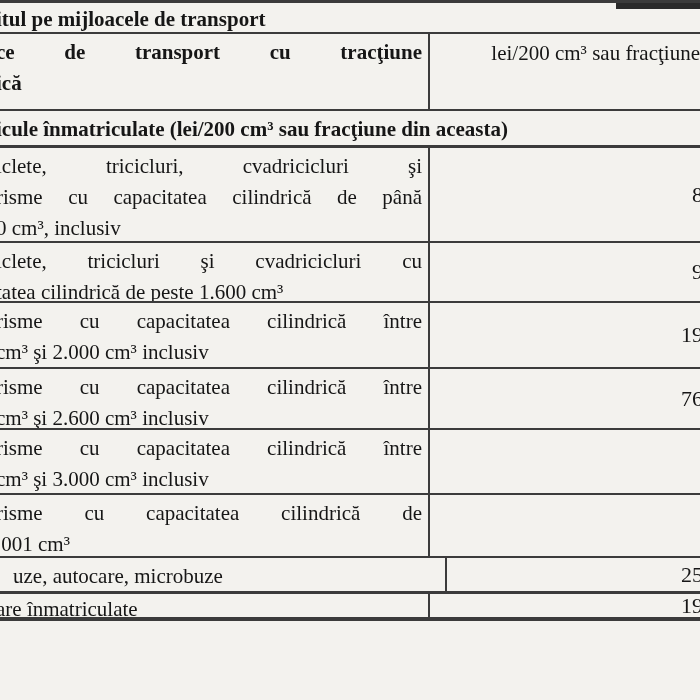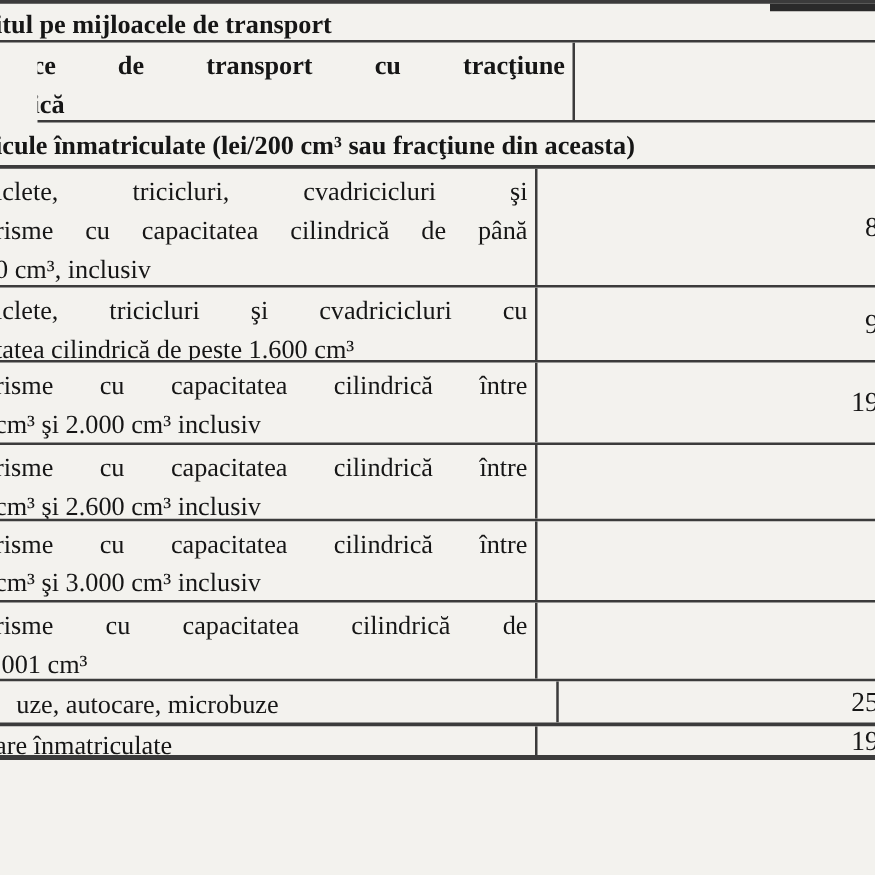--- a/index.html
+++ b/index.html
@@ -67,21 +67,21 @@
   }
   .hdr-right{
     font-size:21px;
     line-height:30px;
     padding-left:10px;
     white-space:nowrap;
     position:relative;
     left:6px;
   }
   
-  .h31{height:31px;} .h63{height:64px;margin-left:30px;} .h37{height:37px;}
+  .h31{height:31px;} .h63{height:77px;} .h37{height:37px;}
   .h95{height:95px;} .h60{height:60px;} .h66{height:66px;}
   .h61{height:61px;} .h65{height:65px;} .h63b{height:63px;}
   .h36{height:36px;padding-left:17px;} .h92{height:92px;} .h27{height:27px;}
   .thickb{border-bottom-width:4px;}
   .medb{border-bottom-width:3px;}
 </style>
 </head>
 <body>
 
 <div class="doc">
@@ -90,20 +90,23 @@
   <div class="row title-row h31">
     <div class="cell full">
       <span class="line bold">itul pe mijloacele de transport</span>
     </div>
   </div>
 
   <div class="row h63">
     <div class="cell left">
       <span class="line bold just">ce de transport cu tracţiune</span>
       <span class="line bold">ică</span>
+    </div>
+    <div class="cell rightcol top">
+      <span class="hdr-right">lei/200 cm³ sau fracţiune</span>
     </div>
   </div>
 
   <div class="row section-row h37 medb">
     <div class="cell full">
       <span class="line bold">icule înmatriculate (lei/200 cm³ sau fracţiune din aceasta)</span>
     </div>
   </div>
 
   <div class="row h95">
@@ -135,20 +138,23 @@
     <div class="cell rightcol">
       <span class="val">19</span>
     </div>
   </div>
 
   <div class="row h61">
     <div class="cell left">
       <span class="line just">risme cu capacitatea cilindrică între</span>
       <span class="line">cm³ şi 2.600 cm³ inclusiv</span>
     </div>
+    <div class="cell rightcol">
+      <span class="val">76</span>
+    </div>
   </div>
 
   <div class="row h65">
     <div class="cell left">
       <span class="line just">risme cu capacitatea cilindrică între</span>
       <span class="line">cm³ şi 3.000 cm³ inclusiv</span>
     </div>
   </div>
 
   <div class="row h63b">

